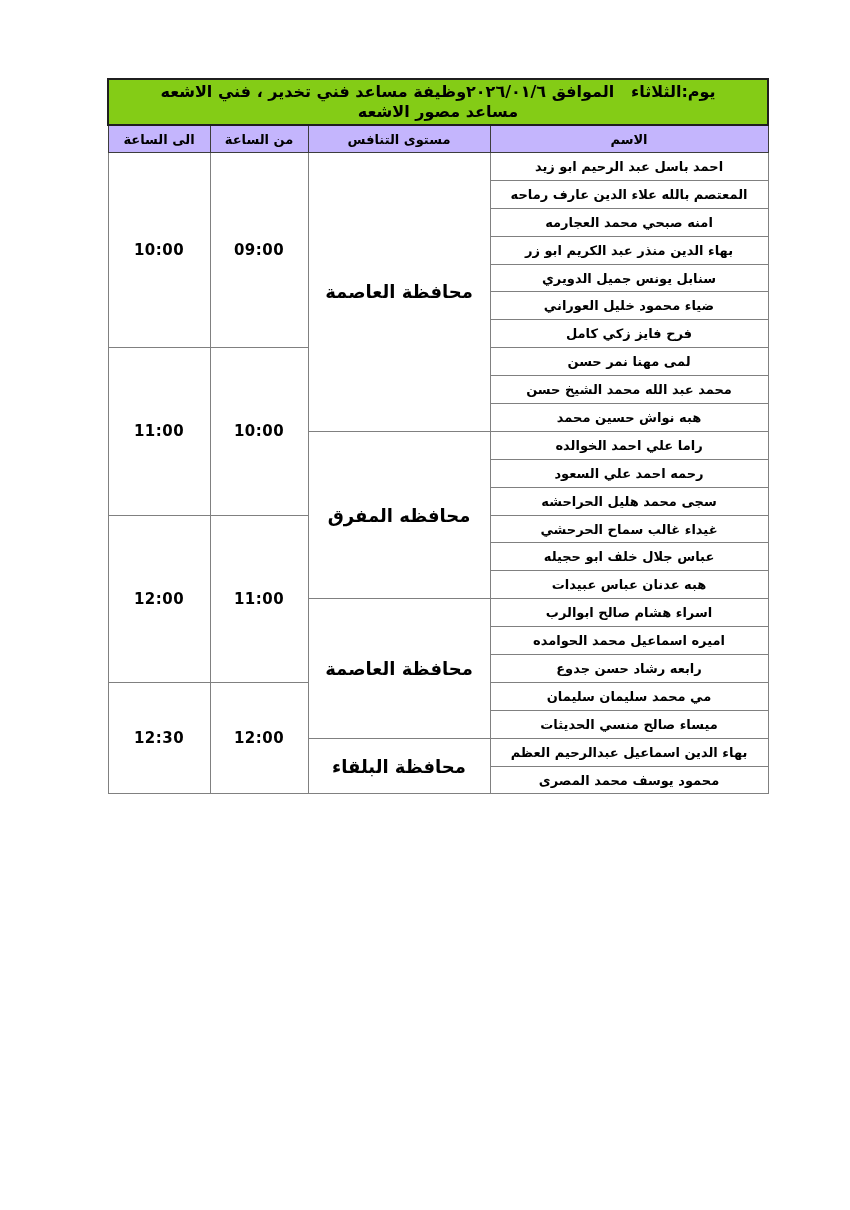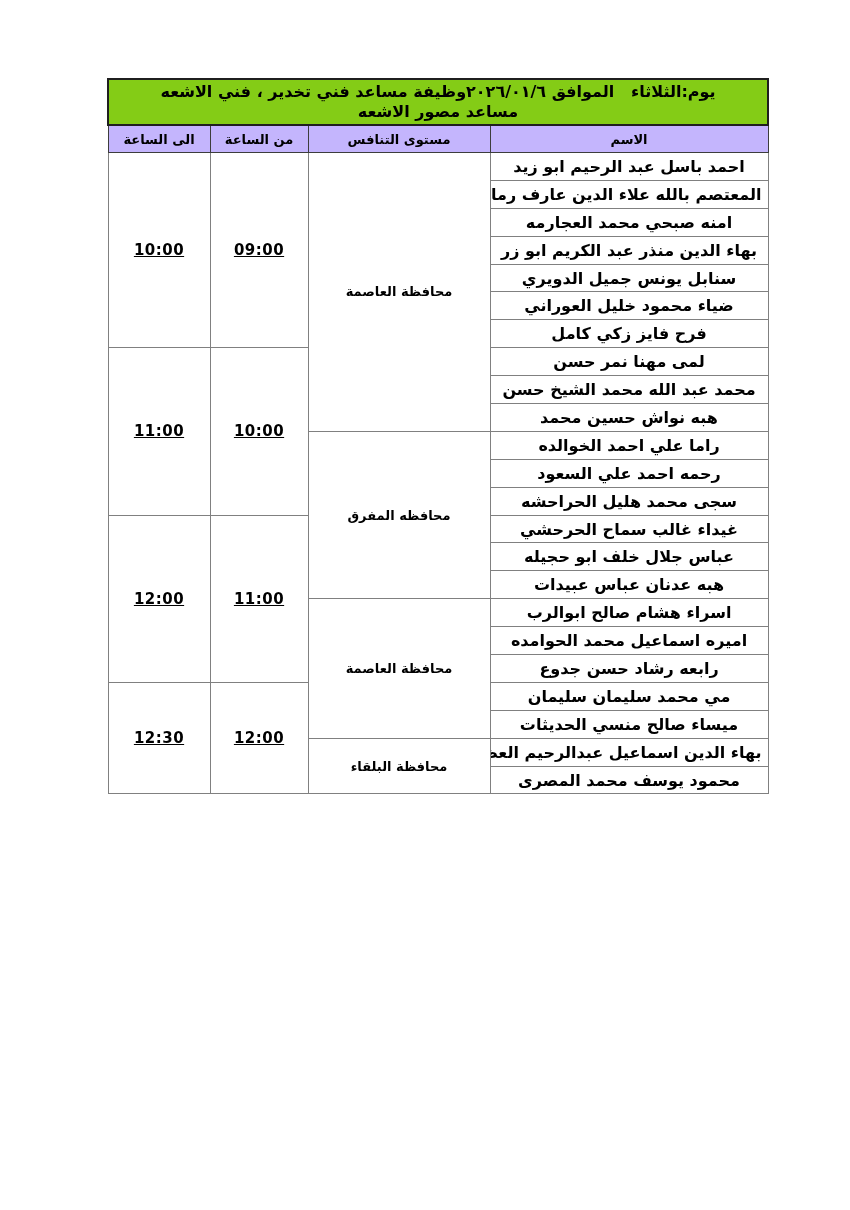--- a/index.html
+++ b/index.html
@@ -51,31 +51,30 @@
   td {
     border: 1px solid #808080;
     font-weight: bold;
     text-align: center;
     vertical-align: middle;
     padding: 0 6px;
     overflow: hidden;
     white-space: nowrap;
   }
   td.name {
-    font-size: 16px;
+    font-size: 13px;
     height: 25.9px;
   }
   td.level {
-    font-size: 13px;
+    font-size: 18px;
   }
   td.time {
     font-size: 15px;
     direction: ltr;
     letter-spacing: 0.5px;
-    text-decoration: underline;
   }
 </style>
 </head>
 <body>
 
 <div class="doc">
   <table class="schedule">
     <colgroup>
       <col style="width:278px">
       <col style="width:182px">

